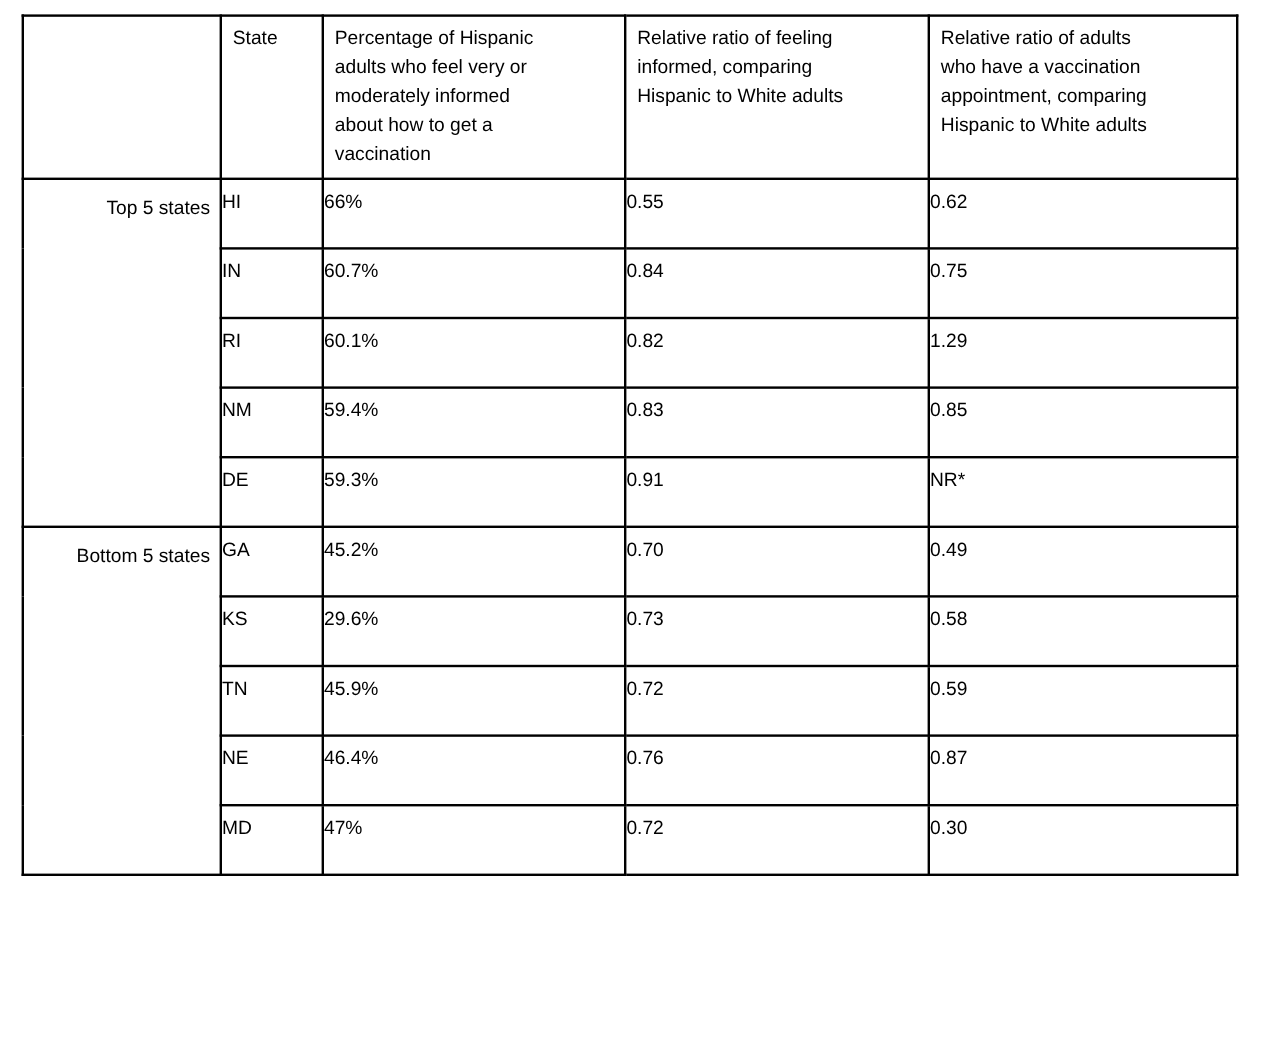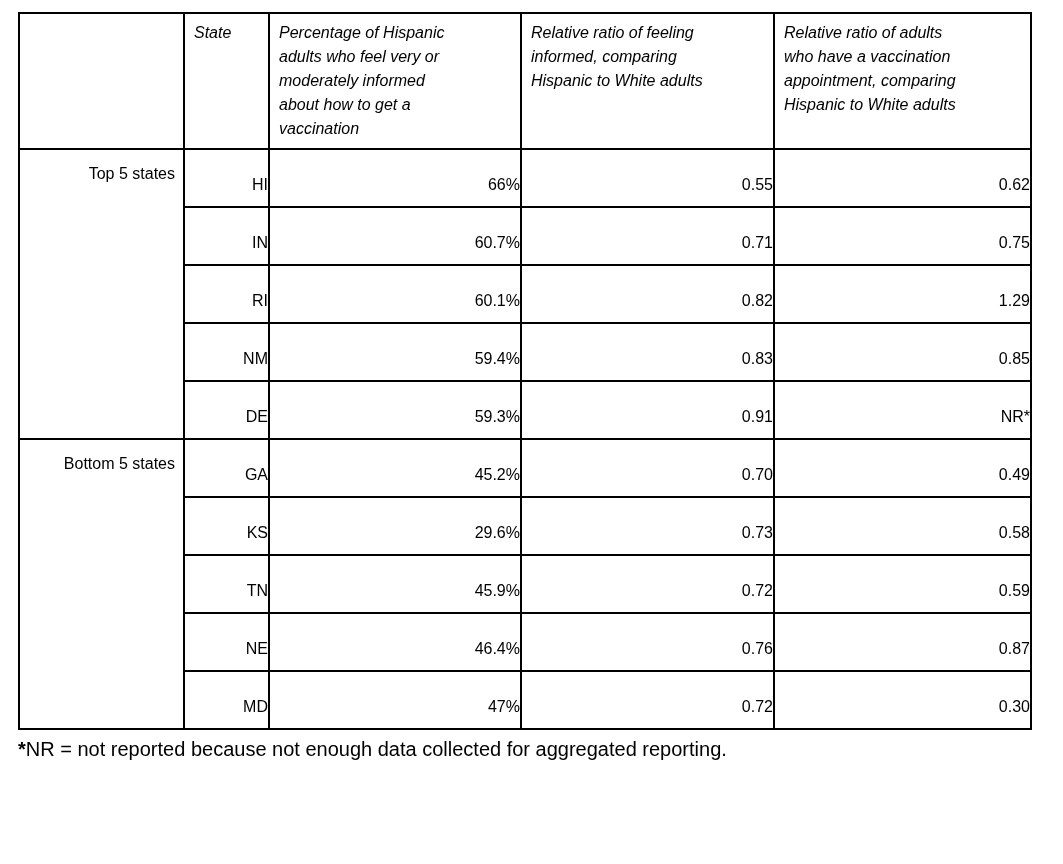--- a/index.html
+++ b/index.html
@@ -37,36 +37,36 @@
     width: 1012px;
   }
   table.data-table th,
   table.data-table td {
     border: 2px solid var(--border);
     font-size: 16px;
     line-height: 24px;
     vertical-align: top;
     background: var(--bg);
   }
-  tr.hdr-row { height: 123px; font-style: italic; }
+  tr.hdr-row { height: 123px; }
   tr.data-row { height: 58px; }
   th.col-hdr {
     font-weight: 400;
     text-align: left;
     padding: 7px 10px 7px 9px;
     white-space: pre-line;
   }
   td.group-cell {
     text-align: right;
     padding: 12px 8px 0 12px;
   }
   td.state-cell,
   td.num-cell {
-    text-align: right;
-    padding-top: 23px;
+    text-align: left;
+    padding-top: 7px;
   }
   .footnote {
     margin: 6px 18px 0 18px;
     font-size: 20px;
     line-height: 26px;
     font-weight: 400;
   }
   .footnote .bold { font-weight: 700; }
 </style>
 </head>
@@ -105,21 +105,21 @@
       <tr class="data-row">
         <td class="group-cell" rowspan="5">Top 5 states</td>
         <td class="state-cell">HI</td>
         <td class="num-cell">66%</td>
         <td class="num-cell">0.55</td>
         <td class="num-cell">0.62</td>
       </tr>
       <tr class="data-row">
         <td class="state-cell">IN</td>
         <td class="num-cell">60.7%</td>
-        <td class="num-cell">0.71</td>
+        <td class="num-cell">0.84</td>
         <td class="num-cell">0.75</td>
       </tr>
       <tr class="data-row">
         <td class="state-cell">RI</td>
         <td class="num-cell">60.1%</td>
         <td class="num-cell">0.82</td>
         <td class="num-cell">1.29</td>
       </tr>
       <tr class="data-row">
         <td class="state-cell">NM</td>
@@ -160,15 +160,14 @@
       </tr>
       <tr class="data-row">
         <td class="state-cell">MD</td>
         <td class="num-cell">47%</td>
         <td class="num-cell">0.72</td>
         <td class="num-cell">0.30</td>
       </tr>
     </tbody>
   </table>
 
-  <p class="footnote"><span class="bold">*</span><span>NR = not reported because not enough data collected for aggregated reporting.</span></p>
 
 </div>
 
 </body></html>

